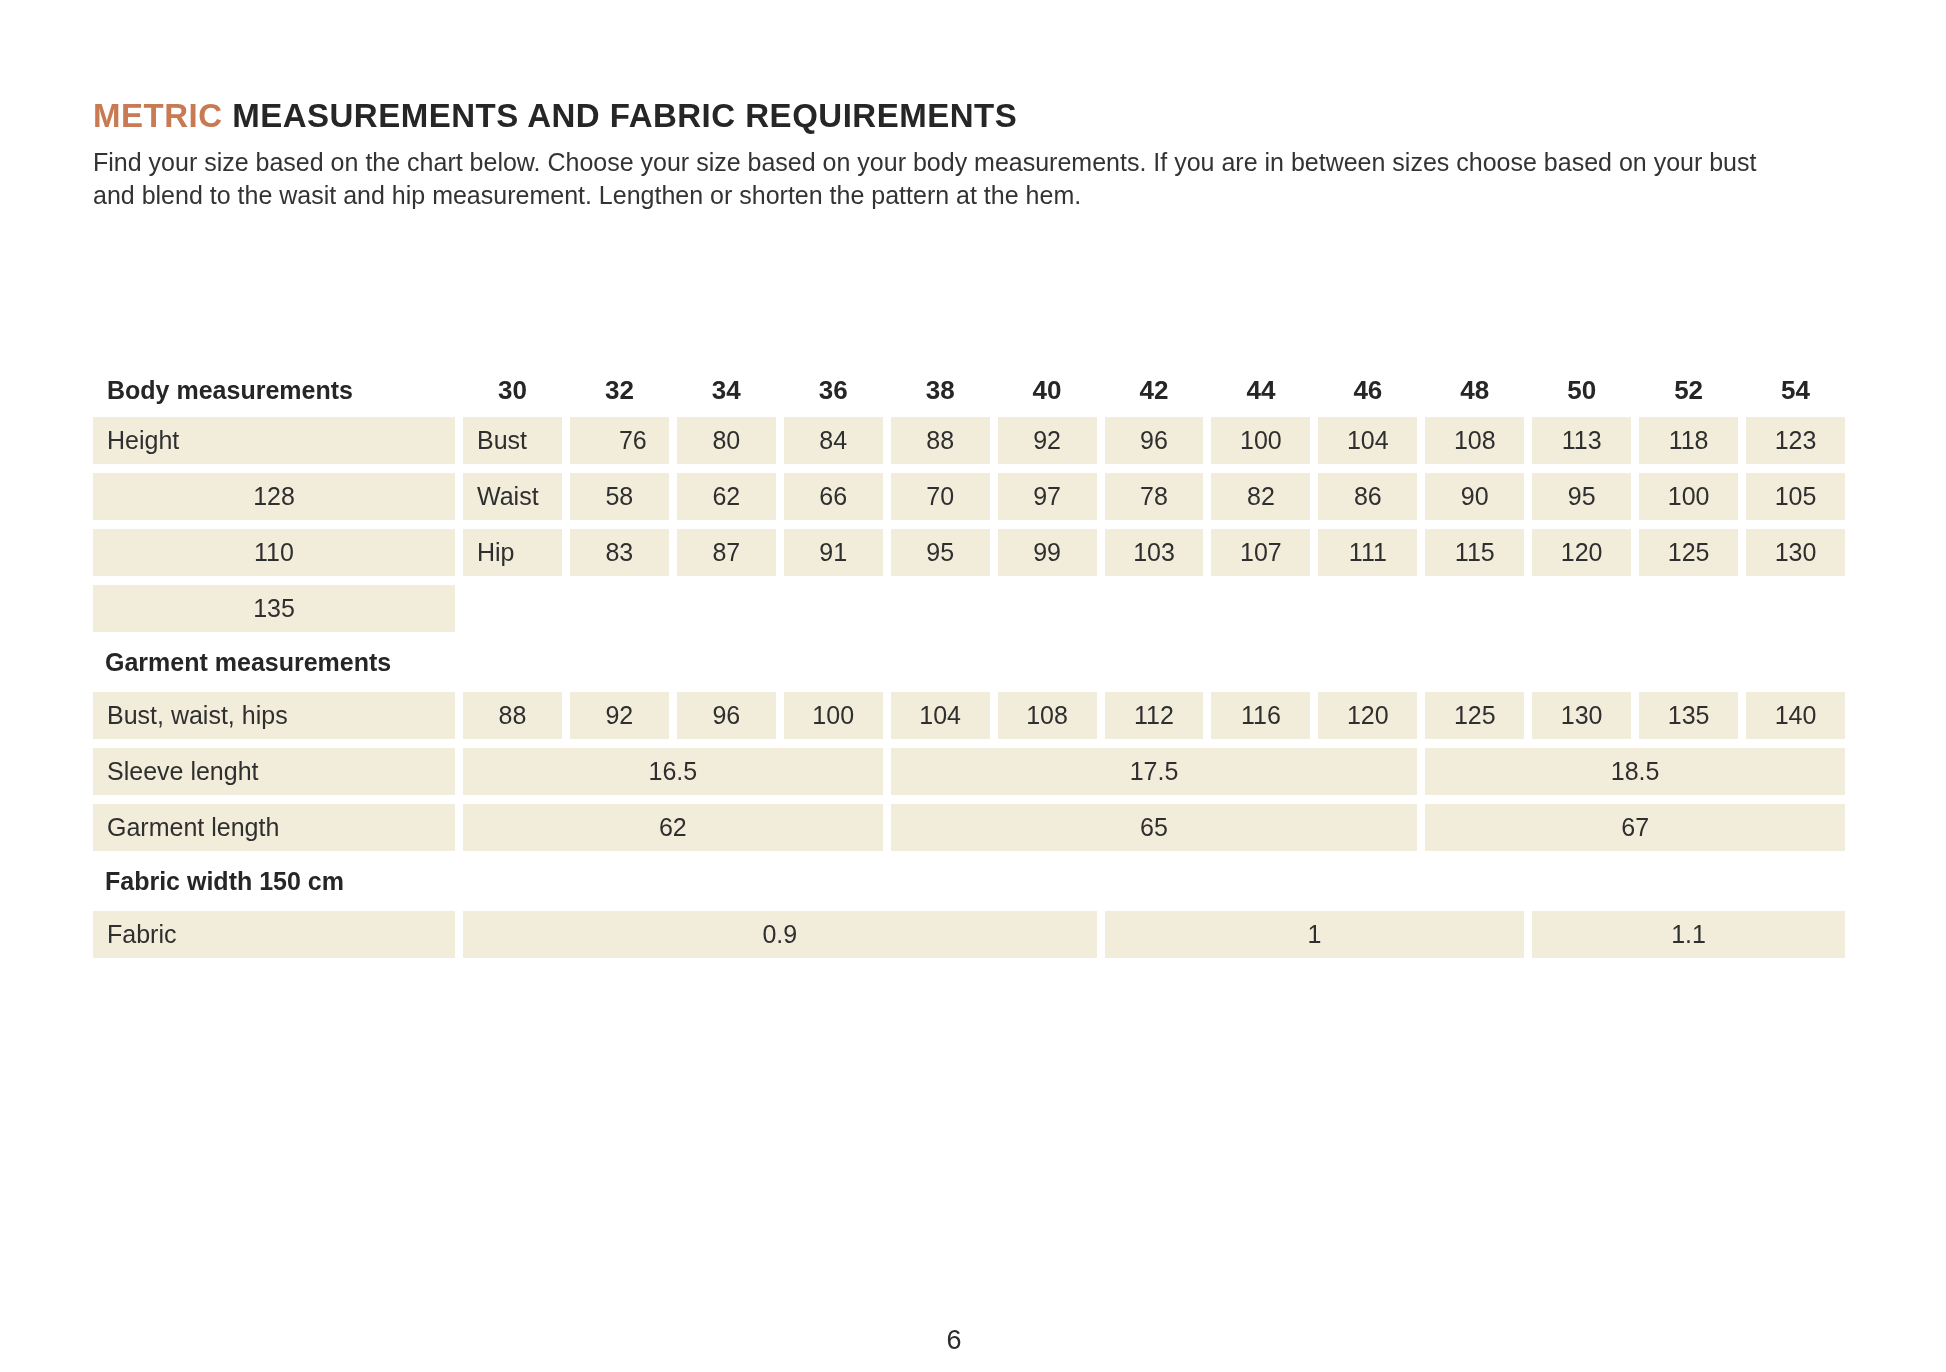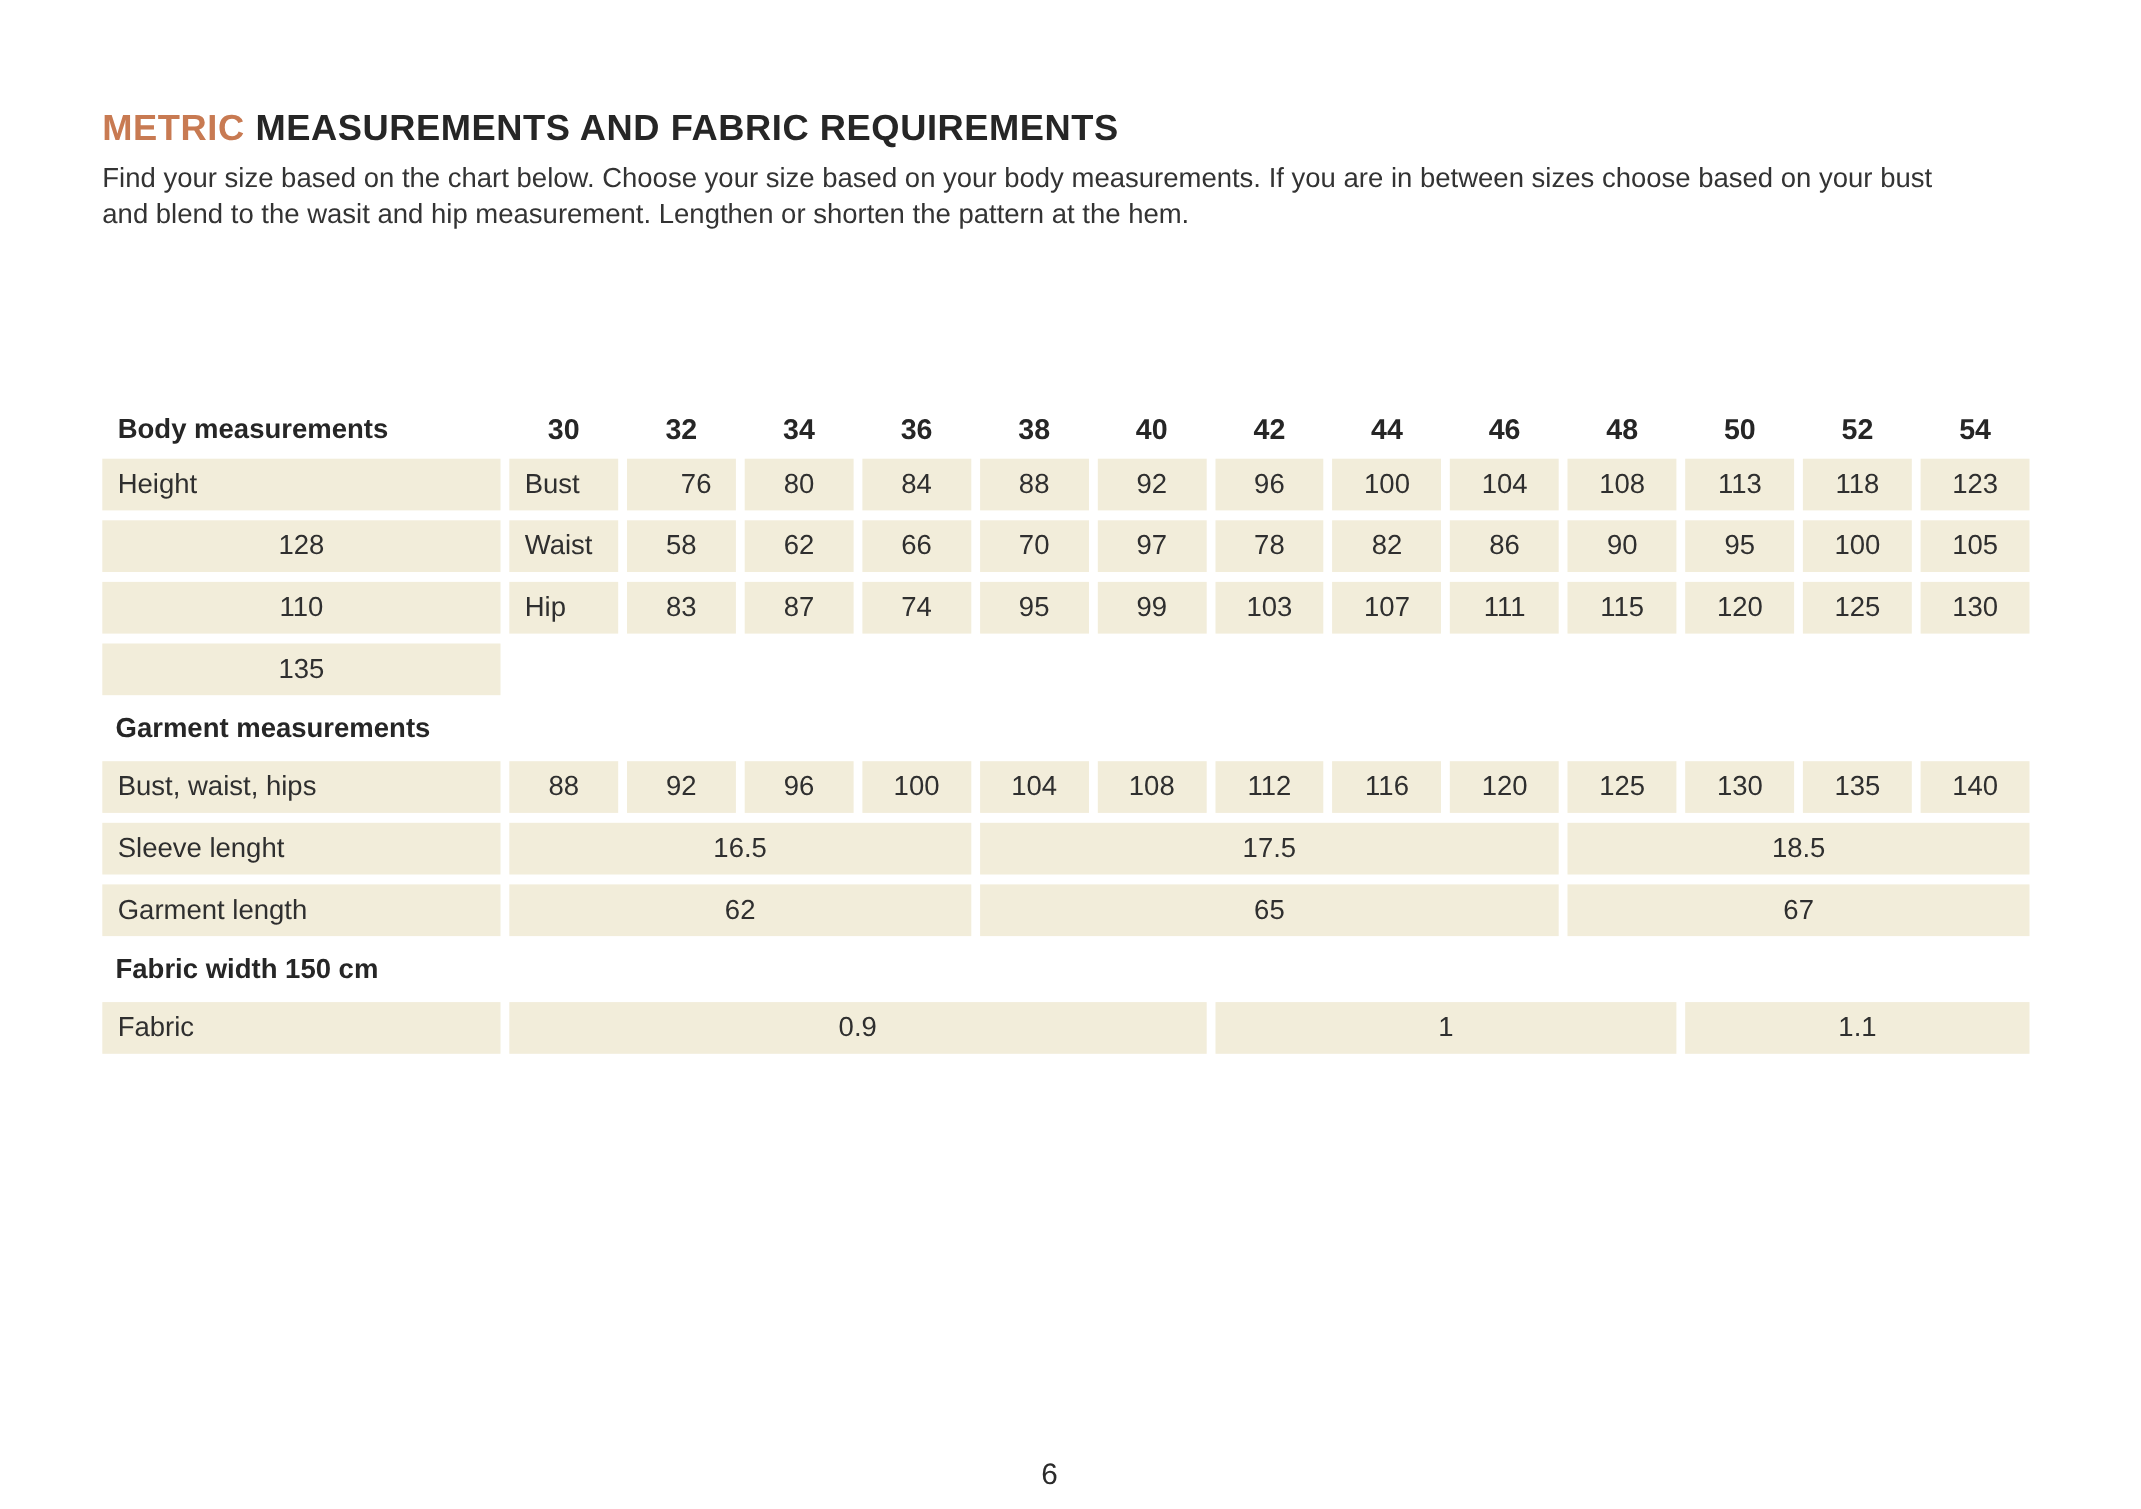--- a/index.html
+++ b/index.html
@@ -132,21 +132,21 @@
       <div class="cell" style="grid-column: span 1;">82</div>
       <div class="cell" style="grid-column: span 1;">86</div>
       <div class="cell" style="grid-column: span 1;">90</div>
       <div class="cell" style="grid-column: span 1;">95</div>
       <div class="cell" style="grid-column: span 1;">100</div>
       <div class="cell" style="grid-column: span 1;">105</div>
       <div class="cell" style="grid-column: span 1;">110</div>
       <div class="cell label-cell">Hip</div>
       <div class="cell" style="grid-column: span 1;">83</div>
       <div class="cell" style="grid-column: span 1;">87</div>
-      <div class="cell" style="grid-column: span 1;">74</div>
+      <div class="cell" style="grid-column: span 1;">91</div>
       <div class="cell" style="grid-column: span 1;">95</div>
       <div class="cell" style="grid-column: span 1;">99</div>
       <div class="cell" style="grid-column: span 1;">103</div>
       <div class="cell" style="grid-column: span 1;">107</div>
       <div class="cell" style="grid-column: span 1;">111</div>
       <div class="cell" style="grid-column: span 1;">115</div>
       <div class="cell" style="grid-column: span 1;">120</div>
       <div class="cell" style="grid-column: span 1;">125</div>
       <div class="cell" style="grid-column: span 1;">130</div>
       <div class="cell" style="grid-column: span 1;">135</div>

